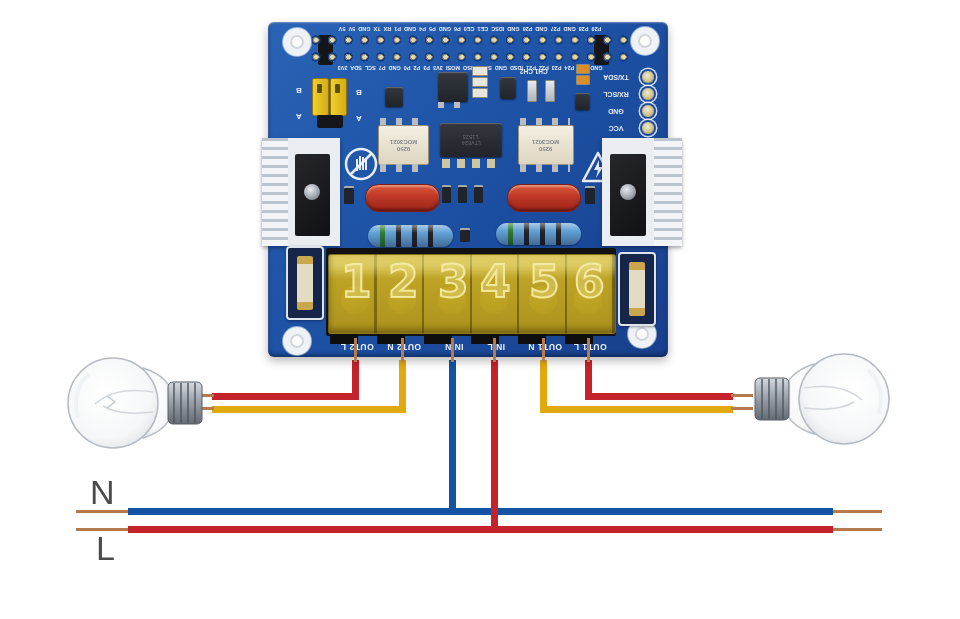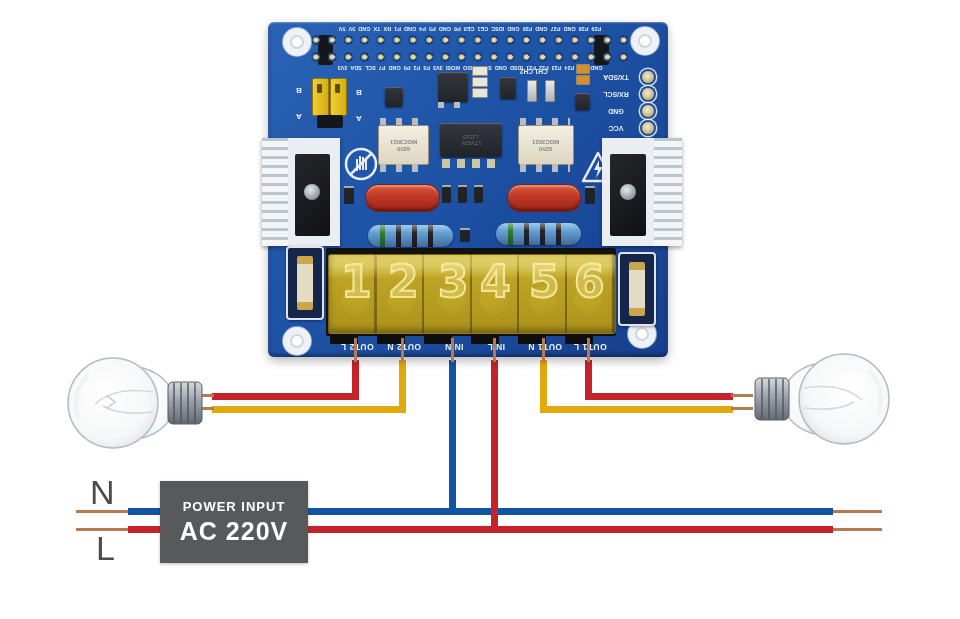--- a/index.html
+++ b/index.html
@@ -162,24 +162,20 @@
       <rect x="113" y="26" width="34" height="42" rx="5" fill="url(#metal)" stroke="#565c64" stroke-width="1"></rect>
       <g stroke="#4f555d" stroke-width="2" opacity=".7">
         <line x1="119" y1="27" x2="119" y2="67"></line>
           <line x1="126" y1="27" x2="126" y2="67"></line>
         <line x1="133" y1="27" x2="133" y2="67"></line>
           <line x1="140" y1="27" x2="140" y2="67"></line>
       </g>
     </g>
   </svg>
 
-  <div id="powerbox">
-    <span class="l1">POWER INPUT</span>
-    <span class="l2">AC 220V</span>
-  </div>
   <div class="mains-lbl" style="left:90px;top:477px;">N</div>
   <div class="mains-lbl" style="left:96px;top:533px;">L</div>
 
   <div id="board">
 
     <div class="hole" style="left:15px;top:6px;"></div>
     <div class="hole" style="left:363px;top:5px;"></div>
     <div class="hole" style="left:15px;top:305px;"></div>
     <div class="hole" style="left:360px;top:298px;"></div>
 

